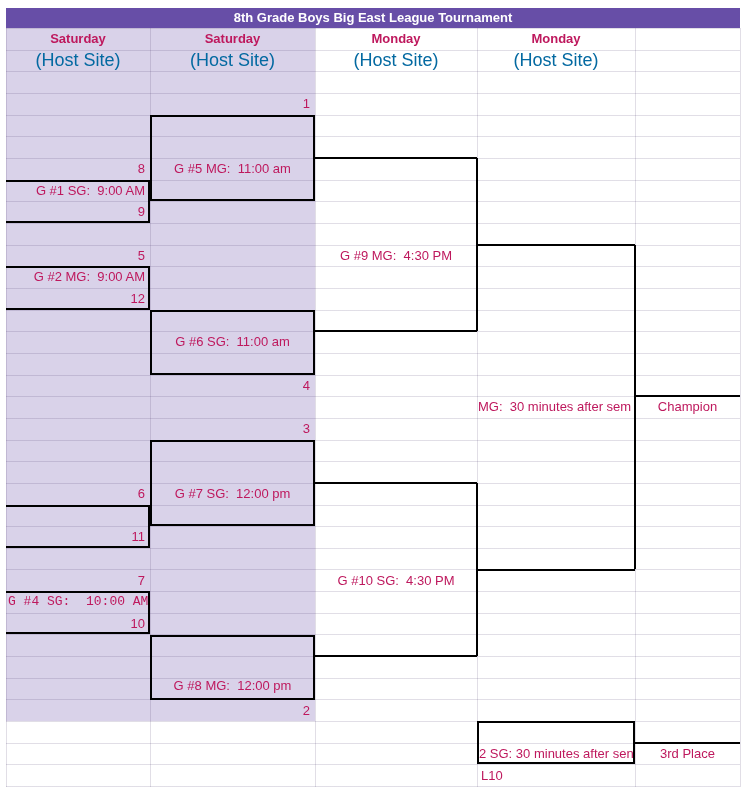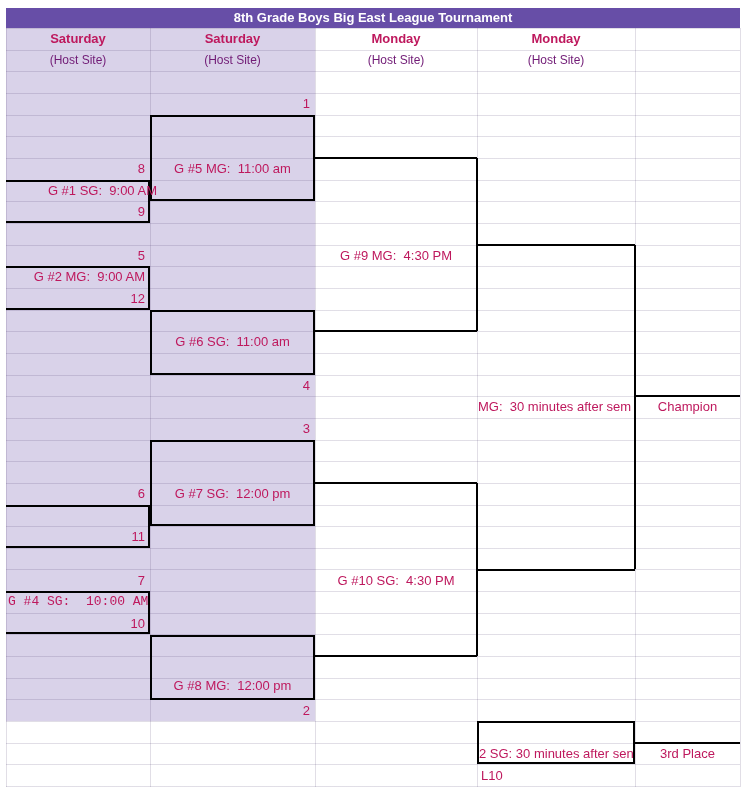--- a/index.html
+++ b/index.html
@@ -11,21 +11,21 @@
   }
   
   .cell {
     position:absolute; height:21.7px; line-height:21.7px;
     font-size:13px; color:#be185d; white-space:pre; overflow:hidden;
   }
   .right  { text-align:right; padding-right:5px; box-sizing:border-box; }
   .center { text-align:center; }
   .leftpad{ padding-left:4px; box-sizing:border-box; }
   .bold   { font-weight:bold; }
-  .site   { font-size:12px; color:#701a75; }
+  .site   { font-size:18px; color:#0369a1; }
   
   .fill { position:absolute; background:#D9D2E9; }
   
   #hgrid {
     position:absolute; left:6px; top:28px; width:734px; height:759px;
     background-image:repeating-linear-gradient(
       to bottom,
       rgba(68,51,102,0.16) 0px, rgba(68,51,102,0.16) 1px,
       transparent 1px, transparent 21.66px);
   }
@@ -87,36 +87,36 @@
   <div class="hseg" style="left:315px; top:655.2px; width:162px;"></div>
   <div class="vseg" style="left:476px; top:158px;   height:173.3px;"></div>
   <div class="vseg" style="left:476px; top:482.9px; height:173.3px;"></div>
   <div class="hseg" style="left:477px; top:243.6px; width:158px;"></div>
   <div class="hseg" style="left:477px; top:568.5px; width:158px;"></div>
   <div class="vseg" style="left:634px; top:244.6px; height:324.9px;"></div>
   <div class="hseg" style="left:635px; top:395.2px; width:105px;"></div>
   <div class="hseg" style="left:635px; top:741.8px; width:105px;"></div>
 
   <div class="cell right" style="left:6px; top:158px;   width:144px;">8</div>
-  <div class="cell right" style="left:18px; top:179.6px; width:144px;">G #1 SG:  9:00 AM</div>
+  <div class="cell right" style="left:6px; top:179.6px; width:144px;">G #1 SG:  9:00 AM</div>
   <div class="cell right" style="left:6px; top:201.3px; width:144px;">9</div>
 
   <div class="cell right" style="left:6px; top:244.6px; width:144px;">5</div>
   <div class="cell right" style="left:6px; top:266.3px; width:144px;">G #2 MG:  9:00 AM</div>
   <div class="cell right" style="left:6px; top:287.9px; width:144px;">12</div>
 
   <div class="cell right" style="left:6px; top:482.9px; width:144px;">6</div>
   <div class="cell right" style="left:6px; top:526.2px; width:144px;">11</div>
 
   <div class="cell right" style="left:6px; top:569.5px; width:144px;">7</div>
   <div class="cell right" style="left:8px; top:591.2px; width:144px;font-family:Liberation Mono, monospace;">G #4 SG:  10:00 AM</div>
   <div class="cell right" style="left:6px; top:612.8px; width:144px;text-align:right;">10</div>
 
   <div class="cell right" style="left:150px; top:93px;    width:165px;">1</div>
-  <div class="cell center" style="left:134px; top:158px;   width:165px;padding-left:16px;">G #5 MG:  11:00 am</div>
+  <div class="cell center" style="left:150px; top:158px;   width:165px;">G #5 MG:  11:00 am</div>
 
   <div class="cell center" style="left:150px; top:331.3px; width:165px;">G #6 SG:  11:00 am</div>
   <div class="cell right" style="left:150px; top:374.6px; width:165px;">4</div>
 
   <div class="cell right" style="left:150px; top:417.9px; width:165px;">3</div>
   <div class="cell center" style="left:150px; top:482.9px; width:165px;">G #7 SG:  12:00 pm</div>
 
   <div class="cell center" style="left:150px; top:675px; width:165px;">G #8 MG:  12:00 pm</div>
   <div class="cell right" style="left:150px; top:699.5px; width:165px;">2</div>
 

